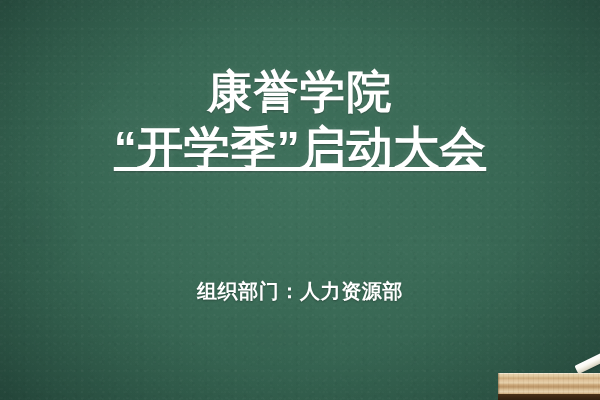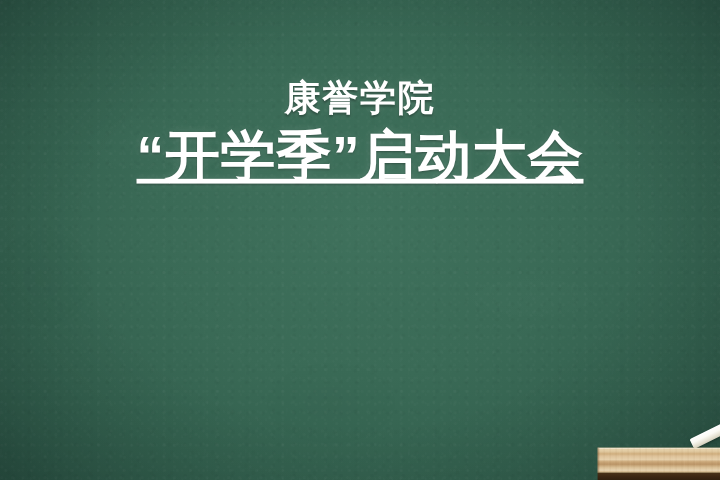--- a/index.html
+++ b/index.html
@@ -84,21 +84,21 @@
   }
   .title-block {
     position: absolute;
     top: 64px;
     left: 0;
     right: 0;
     text-align: center;
   }
   .title-line {
     color: #ffffff;
-    font-size: 30px;
+    font-size: 45px;
     font-weight: bold;
     line-height: 1.25;
     letter-spacing: 1.5px;
     white-space: nowrap;
     text-shadow:
       0 1px 2px rgba(0,0,0,0.30),
       0 0 7px rgba(255,255,255,0.12);
   }
   .title-line.line2 {
     font-size: 46px;
@@ -194,20 +194,21 @@
   <div class="board-smudges"></div>
   <div class="board-vignette"></div>
 
   <div class="content">
 
     <div class="title-block">
       <div class="title-line line1">康誉学院</div>
       <div class="title-line line2">“开学季”启动大会</div>
     </div>
 
+    <div class="subtitle">组织部门：人力资源部</div>
 
   </div>
 
   <div class="chalk"></div>
 
   <div class="ledge">
     <div class="ledge-grain"></div>
     <div class="ledge-left-cap"></div>
   </div>
   <div class="ledge-shadow"></div>

